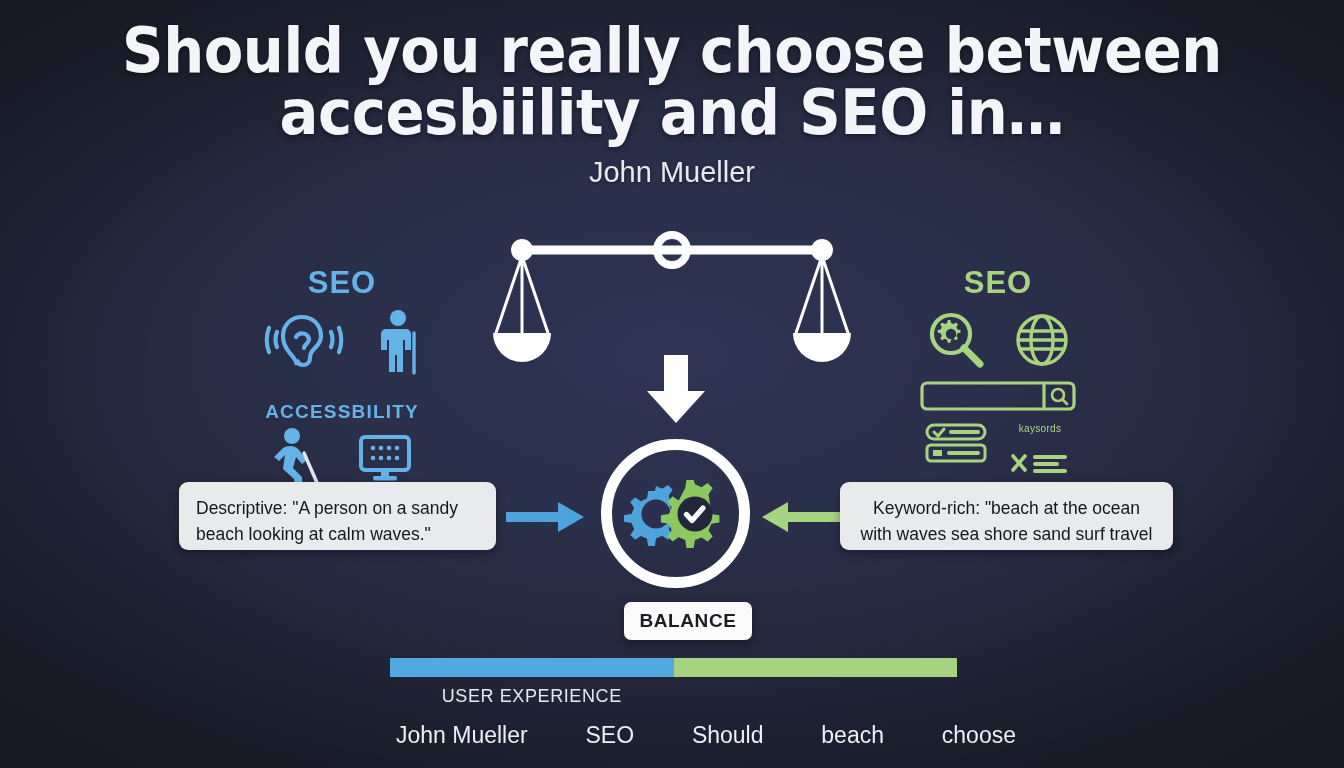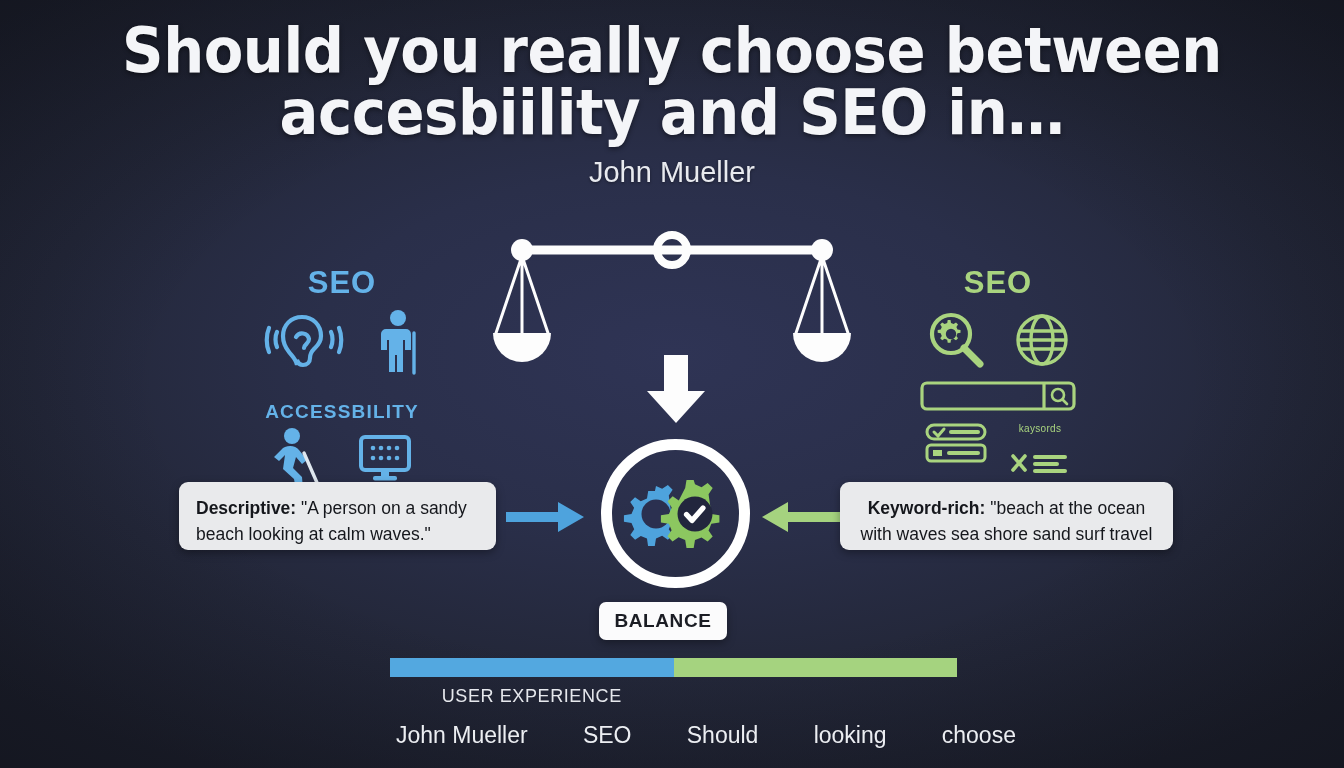--- a/index.html
+++ b/index.html
@@ -131,37 +131,37 @@
     background: #e9eaec;
     border-radius: 9px;
     color: #15171c;
     font-size: 17.5px;
     line-height: 26px;
     padding: 13px 17px;
     box-sizing: border-box;
     box-shadow: 0 3px 9px rgba(0,0,0,0.35);
     overflow: hidden;
   }
-  .callout b { font-weight: 700; }
+  .callout b { font-weight: 400; }
   .callout-left  { left: 179px; top: 482px; width: 317px; height: 68px; }
   .callout-right { left: 840px; top: 482px; width: 333px; height: 68px; text-align: center; }
 
   .arrow-h {
     position: absolute;
     top: 500px;
     width: 78px;
     height: 34px;
   }
   .arrow-left-pos  { left: 506px; }
   .arrow-right-pos { left: 762px; }
 
   
   .balance-chip {
     position: absolute;
-    left: 599px;
+    left: 624px;
     top: 602px;
     width: 128px;
     height: 38px;
     background: #fbfbfc;
     border-radius: 7px;
     color: #1b1d24;
     font-size: 19px;
     font-weight: 700;
     letter-spacing: 0.6px;
     display: flex;
@@ -416,16 +416,16 @@
     <div class="meter-seg-b" style="width: 50%;"></div>
   </div>
   <div class="meter-labels">
     <div>USER EXPERIENCE</div>
   </div>
 
   <div class="tagrow">
     <span>John Mueller</span>
     <span>SEO</span>
     <span>Should</span>
-    <span>looking</span>
+    <span>beach</span>
     <span>choose</span>
   </div>
 </div>
 
 </body></html>

